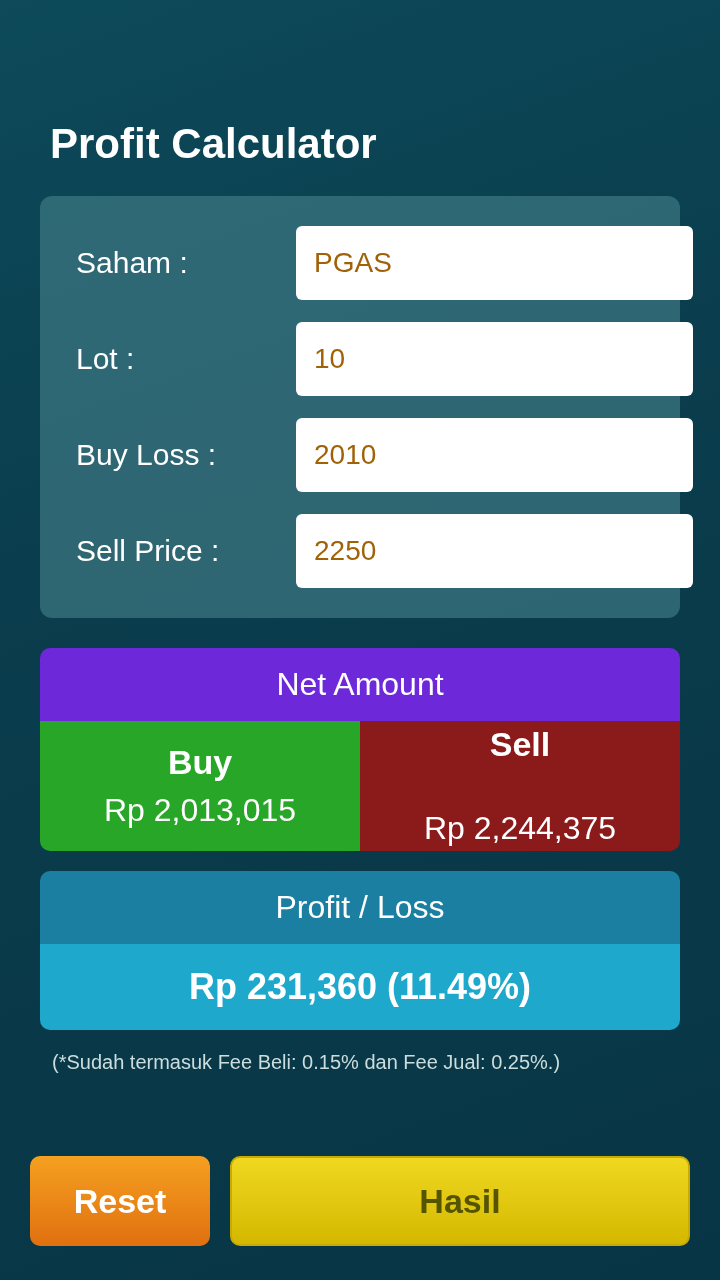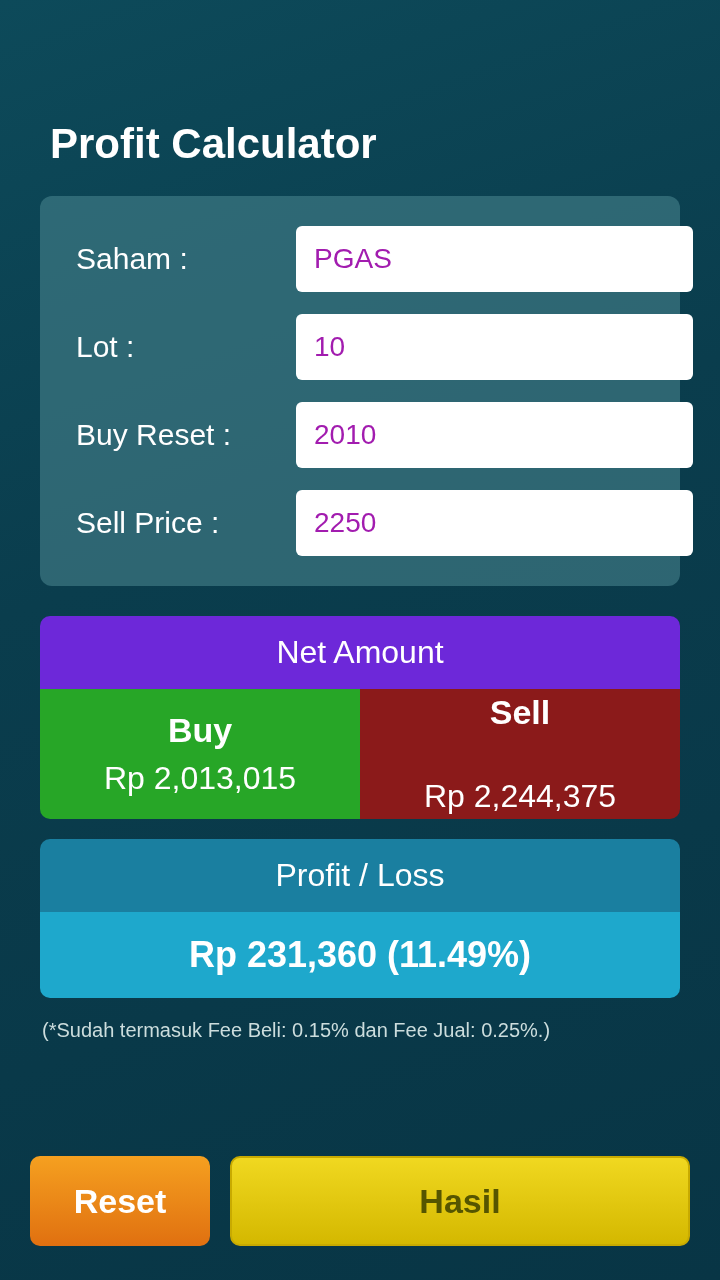--- a/index.html
+++ b/index.html
@@ -47,27 +47,27 @@
     .input-label {
       color: #ffffff;
       font-size: 30px;
       font-weight: 500;
       width: 220px;
       flex-shrink: 0;
     }
 
     .input-field {
       flex: 1;
-      height: 66px;
+      height: 74px;
       background: #ffffff;
       border: none;
       border-radius: 6px;
       font-size: 28px;
       padding: 0 18px;
-      color: #a21caf;
+      color: #a16207;
       outline: none;
     }
 
     
     .net-amount-card {
       width: 100%;
       border-radius: 10px;
       overflow: hidden;
       margin-bottom: 20px;
     }
@@ -142,21 +142,21 @@
       text-align: center;
       color: #ffffff;
       font-size: 36px;
       font-weight: bold;
     }
 
     .footnote {
       color: #ccdddd;
       font-size: 20px;
       align-self: flex-start;
-      margin-left: 2px;
+      margin-left: 12px;
       margin-bottom: 30px;
       line-height: 1.4;
     }
 
     
     .spacer { flex: 1; }
 
     
     .bottom-buttons {
       position: fixed;
@@ -206,21 +206,21 @@
     <span class="input-label">Saham :</span>
     <input class="input-field" type="text" value="PGAS" style="">
   </div>
 
   <div class="input-row">
     <span class="input-label">Lot :</span>
     <input class="input-field" type="text" value="10" style="">
   </div>
 
   <div class="input-row">
-    <span class="input-label">Buy Reset :</span>
+    <span class="input-label">Buy Loss :</span>
     <input class="input-field" type="text" value="2010" style="">
   </div>
 
   <div class="input-row">
     <span class="input-label">Sell Price :</span>
     <input class="input-field" type="text" value="2250" style="">
   </div>
 
 </div>
 

